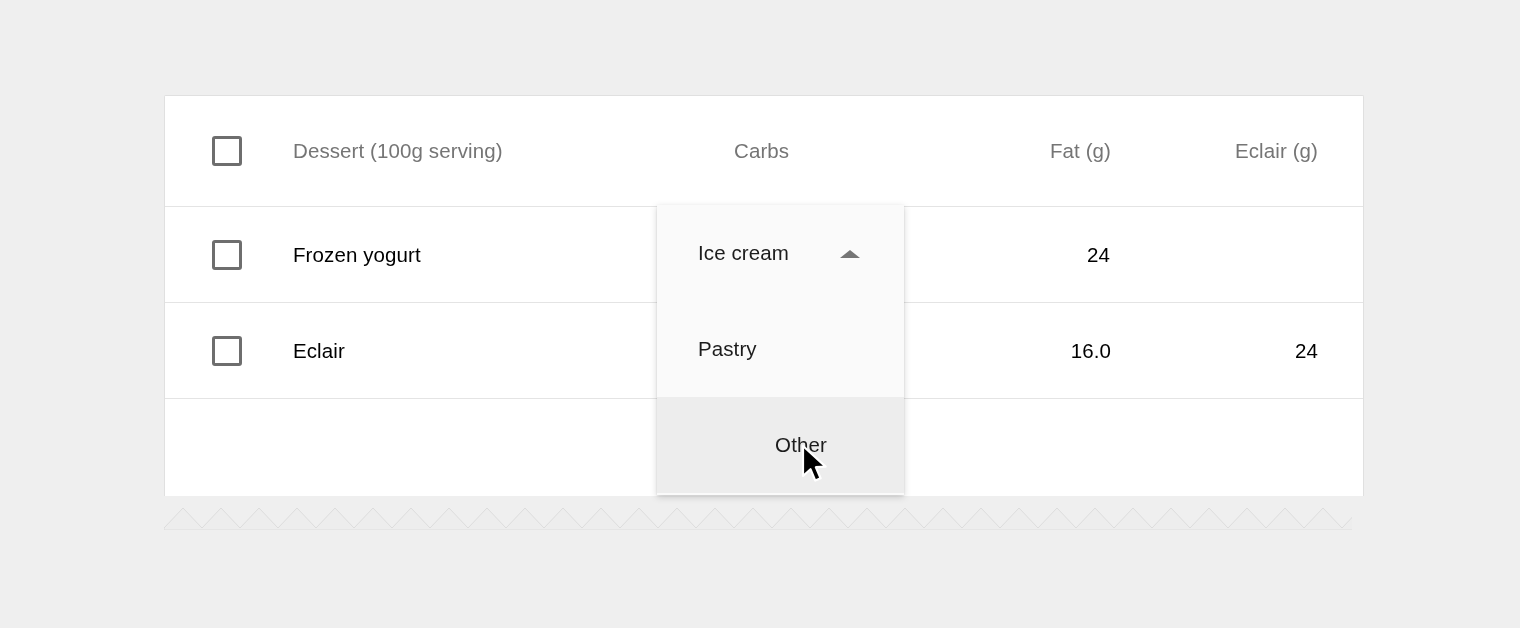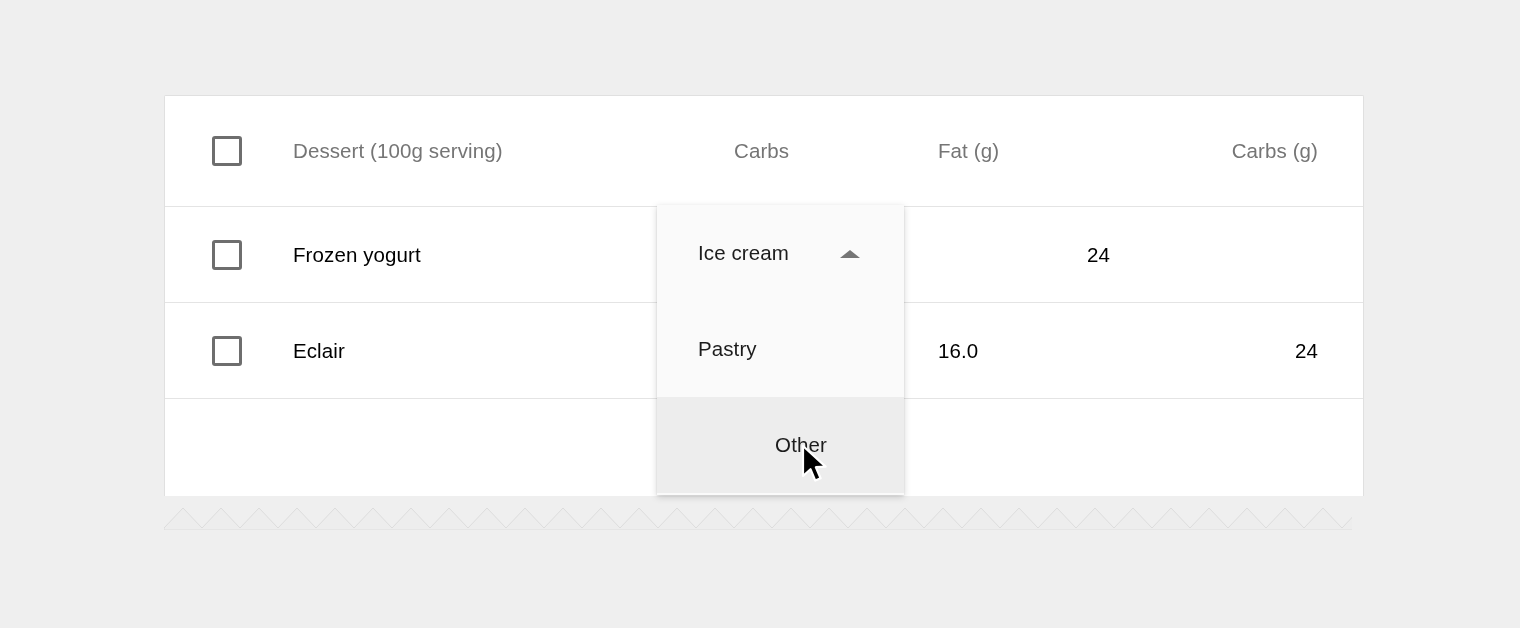--- a/index.html
+++ b/index.html
@@ -66,20 +66,21 @@
   .cell-type {
     flex: 0 0 240px;
     width: 240px;
     box-sizing: border-box;
     padding-left: 36px;
   }
   .cell-fat {
     flex: 0 0 208px;
     width: 208px;
     box-sizing: border-box;
+    text-align: right;
     padding-right: 35px;
   }
   .cell-carbs {
     flex: 0 0 207px;
     width: 207px;
     box-sizing: border-box;
     text-align: right;
     padding-right: 35px;
   }
 
@@ -183,21 +184,21 @@
     <div class="cell-dessert">
       <span class="header-text">Dessert (100g serving)</span>
     </div>
     <div class="cell-type">
       <span class="header-text">Carbs</span>
     </div>
     <div class="cell-fat">
       <span class="header-text">Fat (g)</span>
     </div>
     <div class="cell-carbs">
-      <span class="header-text">Carbs (g)</span>
+      <span class="header-text">Eclair (g)</span>
     </div>
   </div>
 
   <div class="row">
     <div class="cell-check">
       <div class="checkbox"></div>
     </div>
     <div class="cell-dessert">
       <span class="body-text">Frozen yogurt</span>
     </div>

